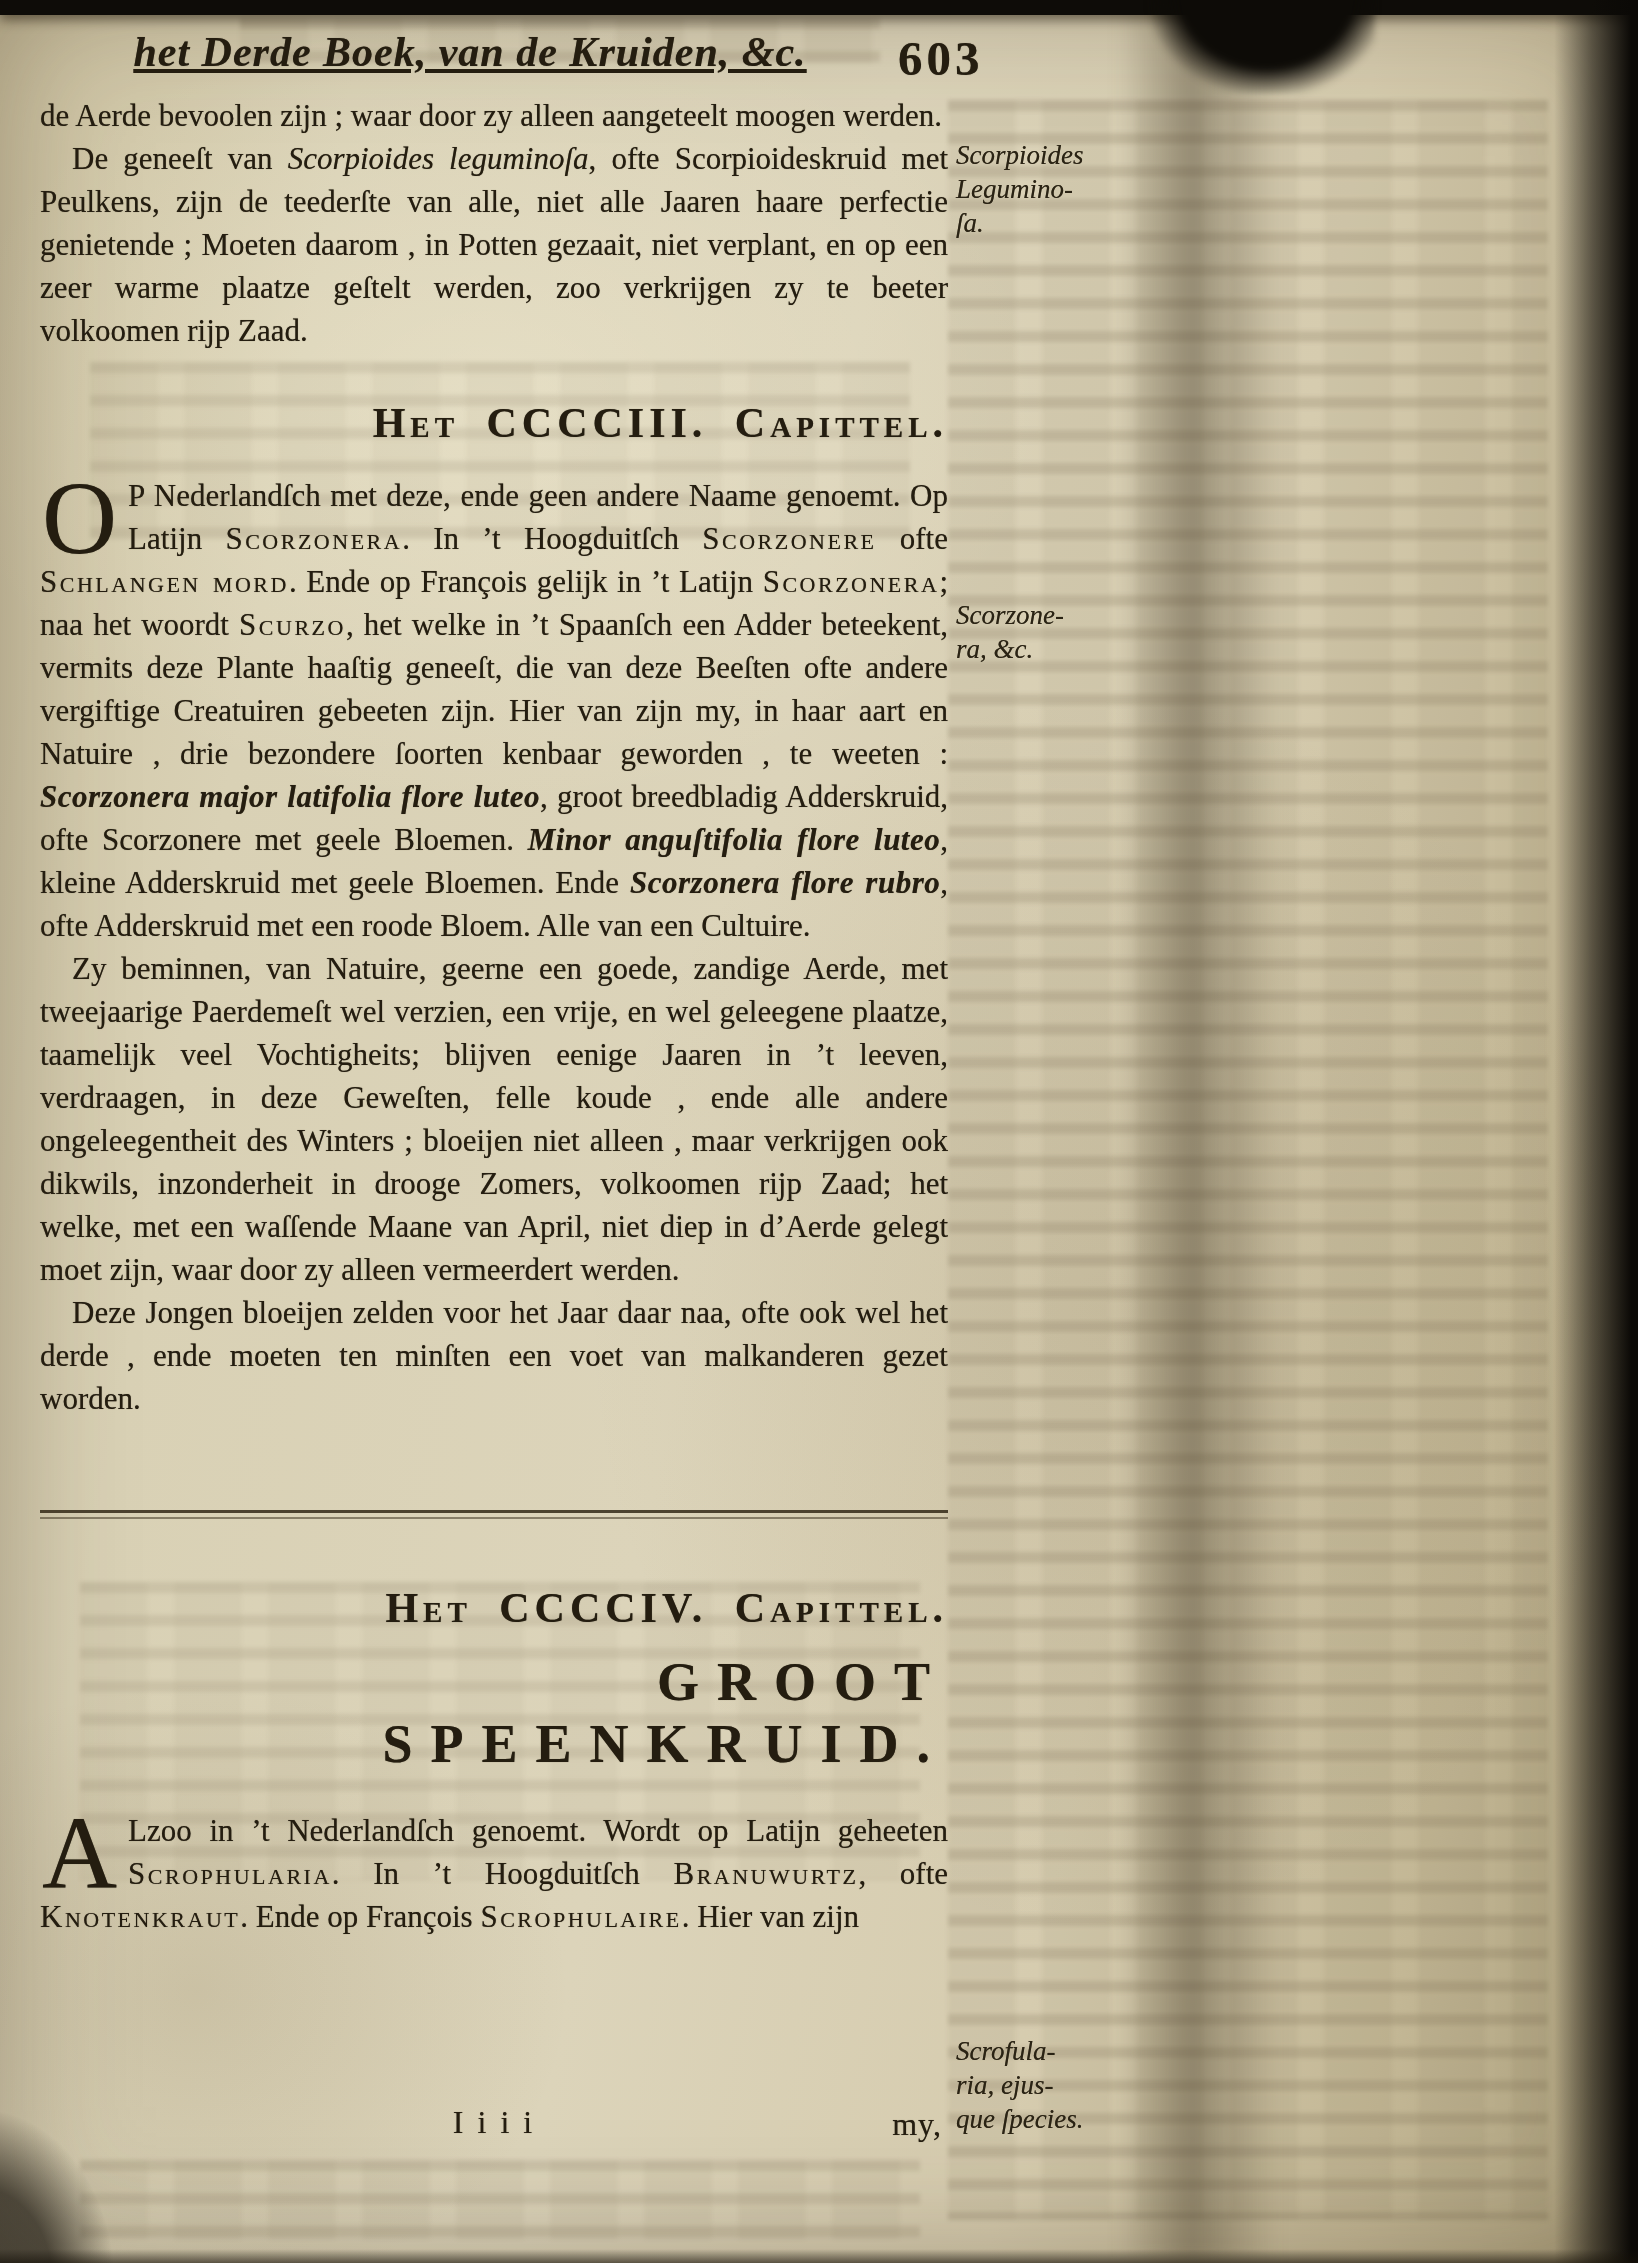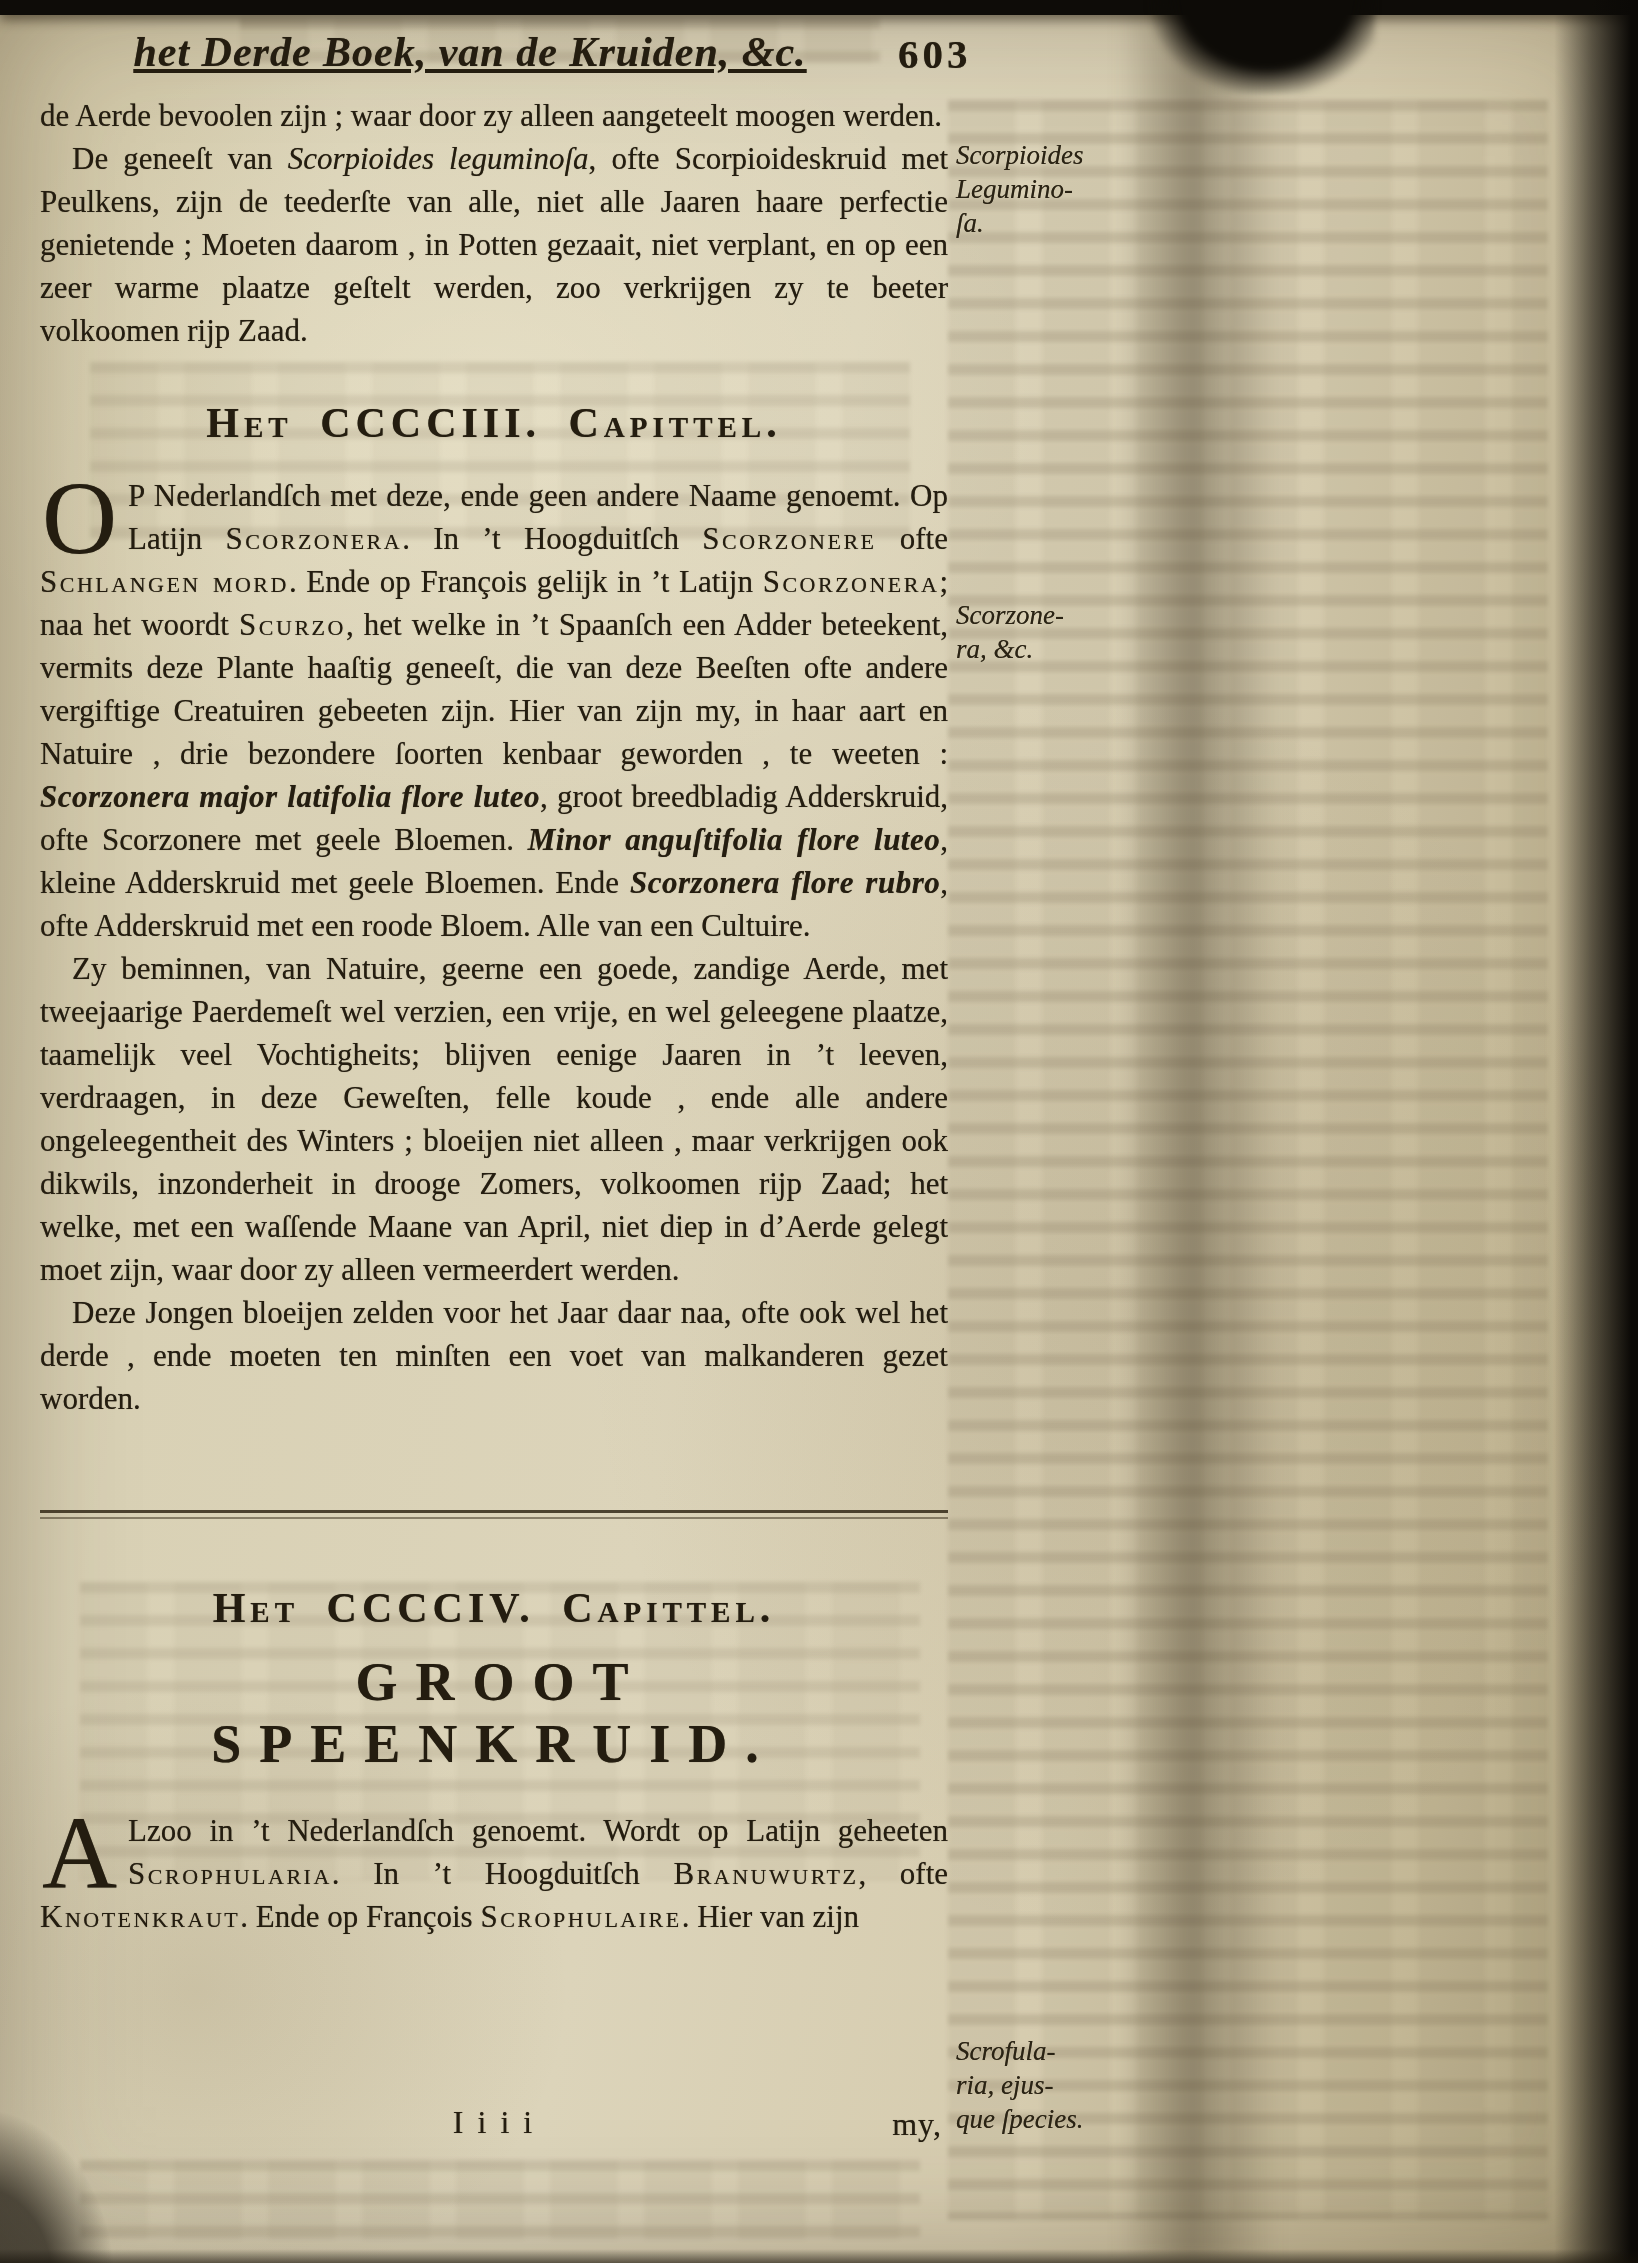--- a/index.html
+++ b/index.html
@@ -53,32 +53,32 @@
   
   .ink { color: #241d10; text-shadow: 0 0 0.7px rgba(37,30,16,0.65); }
   .header-title {
     position: absolute; top: 28px; left: 40px; width: 860px; z-index: 3;
     text-align: center; font-style: italic; font-weight: bold; font-size: 42px;
     letter-spacing: 1px;
     text-decoration: underline;
   }
   .page-number {
     position: absolute; top: 30px; left: 898px; width: 120px; z-index: 3;
-    font-size: 41px; font-weight: bold; letter-spacing: 4px;
+    font-size: 49px; font-weight: bold; letter-spacing: 4px;
   }
   .main {
     position: absolute; left: 40px; top: 94px; width: 908px; z-index: 3;
     font-size: 31px; line-height: 43px; text-align: justify;
   }
   .main p { margin: 0; }
   .indent { text-indent: 32px; }
   .seg-i  { font-style: italic; }
   .seg-bi { font-style: italic; font-weight: bold; letter-spacing: 0.5px; }
   .seg-sc { font-variant: small-caps; letter-spacing: 2.5px; }
-  .chapter { text-align: center; }
+  .chapter { text-align: right; }
   .chapter-1 { margin-top: 46px; margin-bottom: 26px; }
   .chapter-2 { margin-top: 64px; margin-bottom: 34px; }
   .chapter-heading {
     font-variant: small-caps; font-weight: bold; font-size: 42px;
     letter-spacing: 5px; word-spacing: 12px; line-height: 50px;
   }
   .chapter-title-1 {
     font-weight: bold; font-size: 56px; letter-spacing: 28px; text-indent: 24px;
     line-height: 62px; margin-top: 16px;
   }

